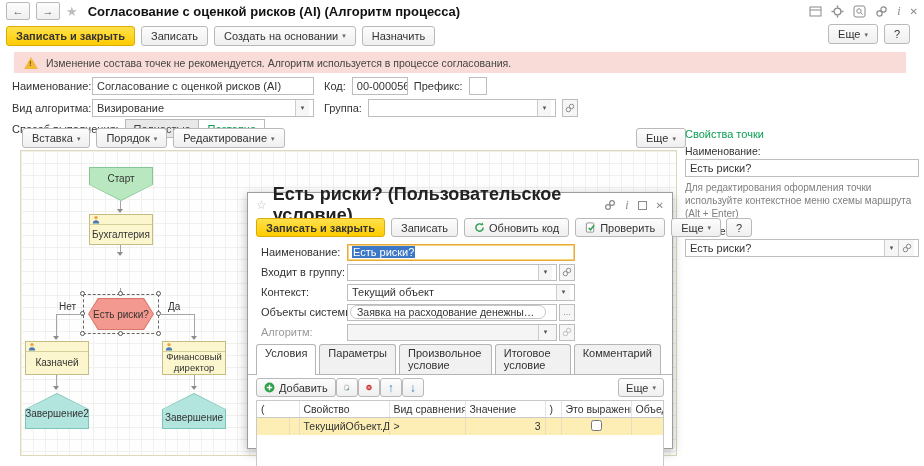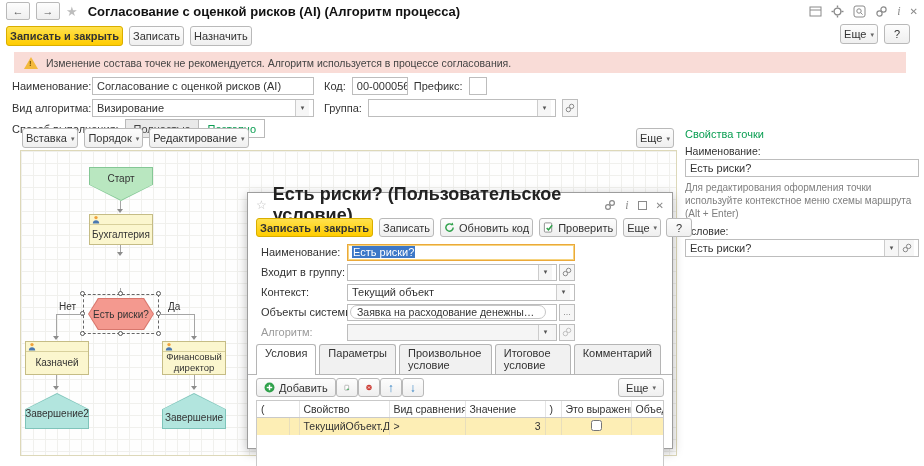--- a/index.html
+++ b/index.html
@@ -1,21 +1,21 @@
 <!DOCTYPE html>
 <html><head>
 <meta charset="utf-8">
 <style>
   * { margin:0; padding:0; box-sizing:border-box; }
   html,body { width:924px; height:466px; overflow:hidden; background:#fff;
     font-family:"Liberation Sans","DejaVu Sans",sans-serif; font-size:11px; color:#333; }
   .app { position:relative; width:924px; height:466px; background:#fff; }
 
   
-  .btn { display:inline-flex; align-items:center; gap:4px; height:20px; padding:0 3px;
+  .btn { display:inline-flex; align-items:center; gap:4px; height:20px; padding:0 9px;
     background:linear-gradient(#fdfdfd,#efefef); border:1px solid #b9b9b9; border-radius:3px;
     font-size:11px; color:#333; cursor:pointer; white-space:nowrap; }
   .btn.primary { background:linear-gradient(#ffe14d,#fc0); background-color:#ffd11a;
     border-color:#d9ae00; font-weight:bold; }
   .caret { font-size:7px; color:#666; line-height:1; }
   .navbtn { width:24px; height:18px; border:1px solid #b9b9b9; background:linear-gradient(#fdfdfd,#efefef);
     border-radius:2px; font-size:11px; color:#555; display:inline-flex; align-items:center; justify-content:center; }
   .input, .combo { background:#fff; border:1px solid #bdbdbd; height:18px; display:flex;
     align-items:center; padding:0 4px; font-size:11px; overflow:hidden; white-space:nowrap; }
   .combo .dd { margin-left:auto; align-self:stretch; display:flex; align-items:center; justify-content:center;
@@ -177,20 +177,24 @@
           </svg>
         </span>
       <span style="font-family:'Liberation Serif','DejaVu Serif',serif;font-style:italic;font-size:12px;">i</span>
       <span style="font-size:10px;">✕</span>
     </div>
   </div>
 
   <div class="cmdbar">
     <button class="btn primary">Записать и закрыть</button>
     <button class="btn">Записать</button>
+    <button class="btn">
+      <span>Создать на основании</span>
+      <span class="caret">▾</span>
+    </button>
     <button class="btn">Назначить</button>
     <div class="cmd-right">
       <button class="btn">
         <span>Еще</span>
         <span class="caret">▾</span>
       </button>
       <button class="btn helpbtn">?</button>
     </div>
   </div>
 

